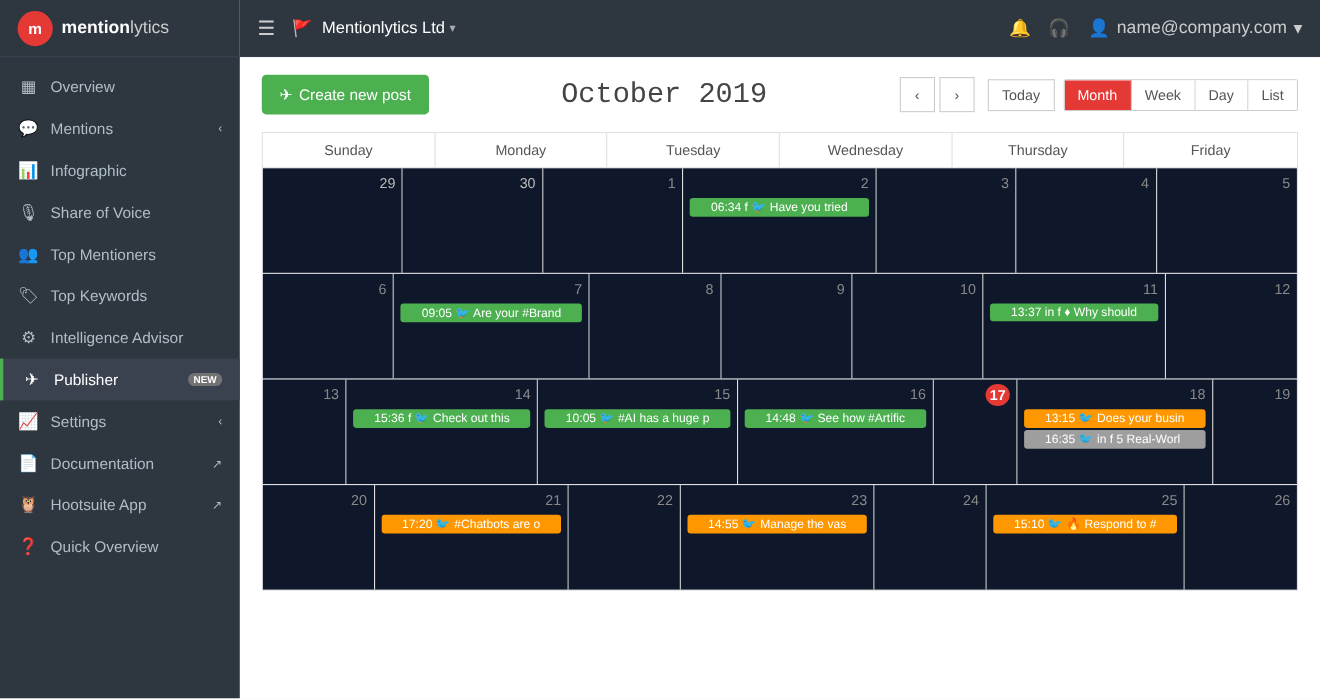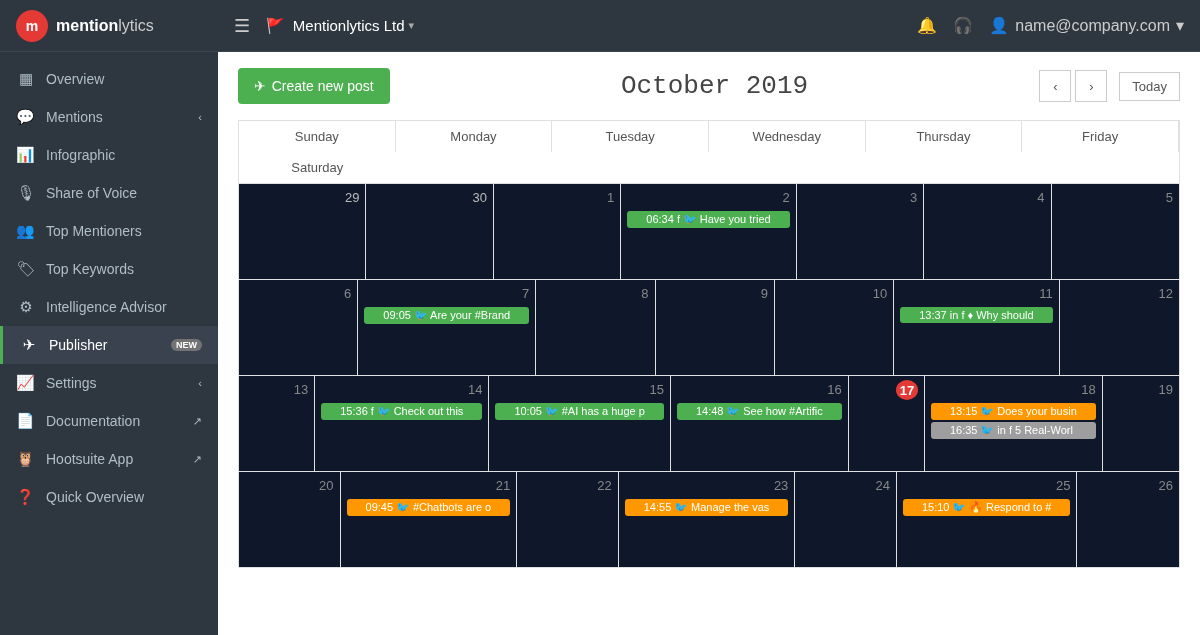--- a/index.html
+++ b/index.html
@@ -303,33 +303,38 @@
     <div class="cal-header">
       <button class="create-btn">
         <span>✈</span>
         <span>Create new post</span>
       </button>
       <div class="cal-title">October 2019</div>
       <div class="cal-nav">
         <button class="nav-btn">‹</button>
         <button class="nav-btn">›</button>
         <button class="today-btn">Today</button>
+        <div class="view-btns">
+          <button class="view-btn active">Month</button>
+          <button class="view-btn">Week</button>
+          <button class="view-btn">Day</button>
+          <button class="view-btn">List</button>
+        </div>
       </div>
     </div>
 
     <div class="cal-grid">
       <div class="cal-days-header">
 
       <div class="cal-day-name">Sunday</div>
           <div class="cal-day-name">Monday</div>
           <div class="cal-day-name">Tuesday</div>
           <div class="cal-day-name">Wednesday</div>
           <div class="cal-day-name">Thursday</div>
           <div class="cal-day-name">Friday</div>
-          <div class="cal-day-name">Saturday</div>
         </div>
       <div class="cal-weeks">
 
       <div class="cal-week">
             <div class="cal-cell other-month">
               <div class="day-num">29</div>
             </div>
             <div class="cal-cell other-month">
               <div class="day-num">30</div>
             </div>
@@ -402,21 +407,21 @@
             <div class="cal-cell">
               <div class="day-num">19</div>
             </div>
           </div>
           <div class="cal-week">
             <div class="cal-cell">
               <div class="day-num">20</div>
             </div>
             <div class="cal-cell">
               <div class="day-num">21</div>
-              <div class="event orange">09:45 🐦 #Chatbots are o</div>
+              <div class="event orange">17:20 🐦 #Chatbots are o</div>
             </div>
             <div class="cal-cell">
               <div class="day-num">22</div>
             </div>
             <div class="cal-cell">
               <div class="day-num">23</div>
               <div class="event orange">14:55 🐦 Manage the vas</div>
             </div>
             <div class="cal-cell">
               <div class="day-num">24</div>

